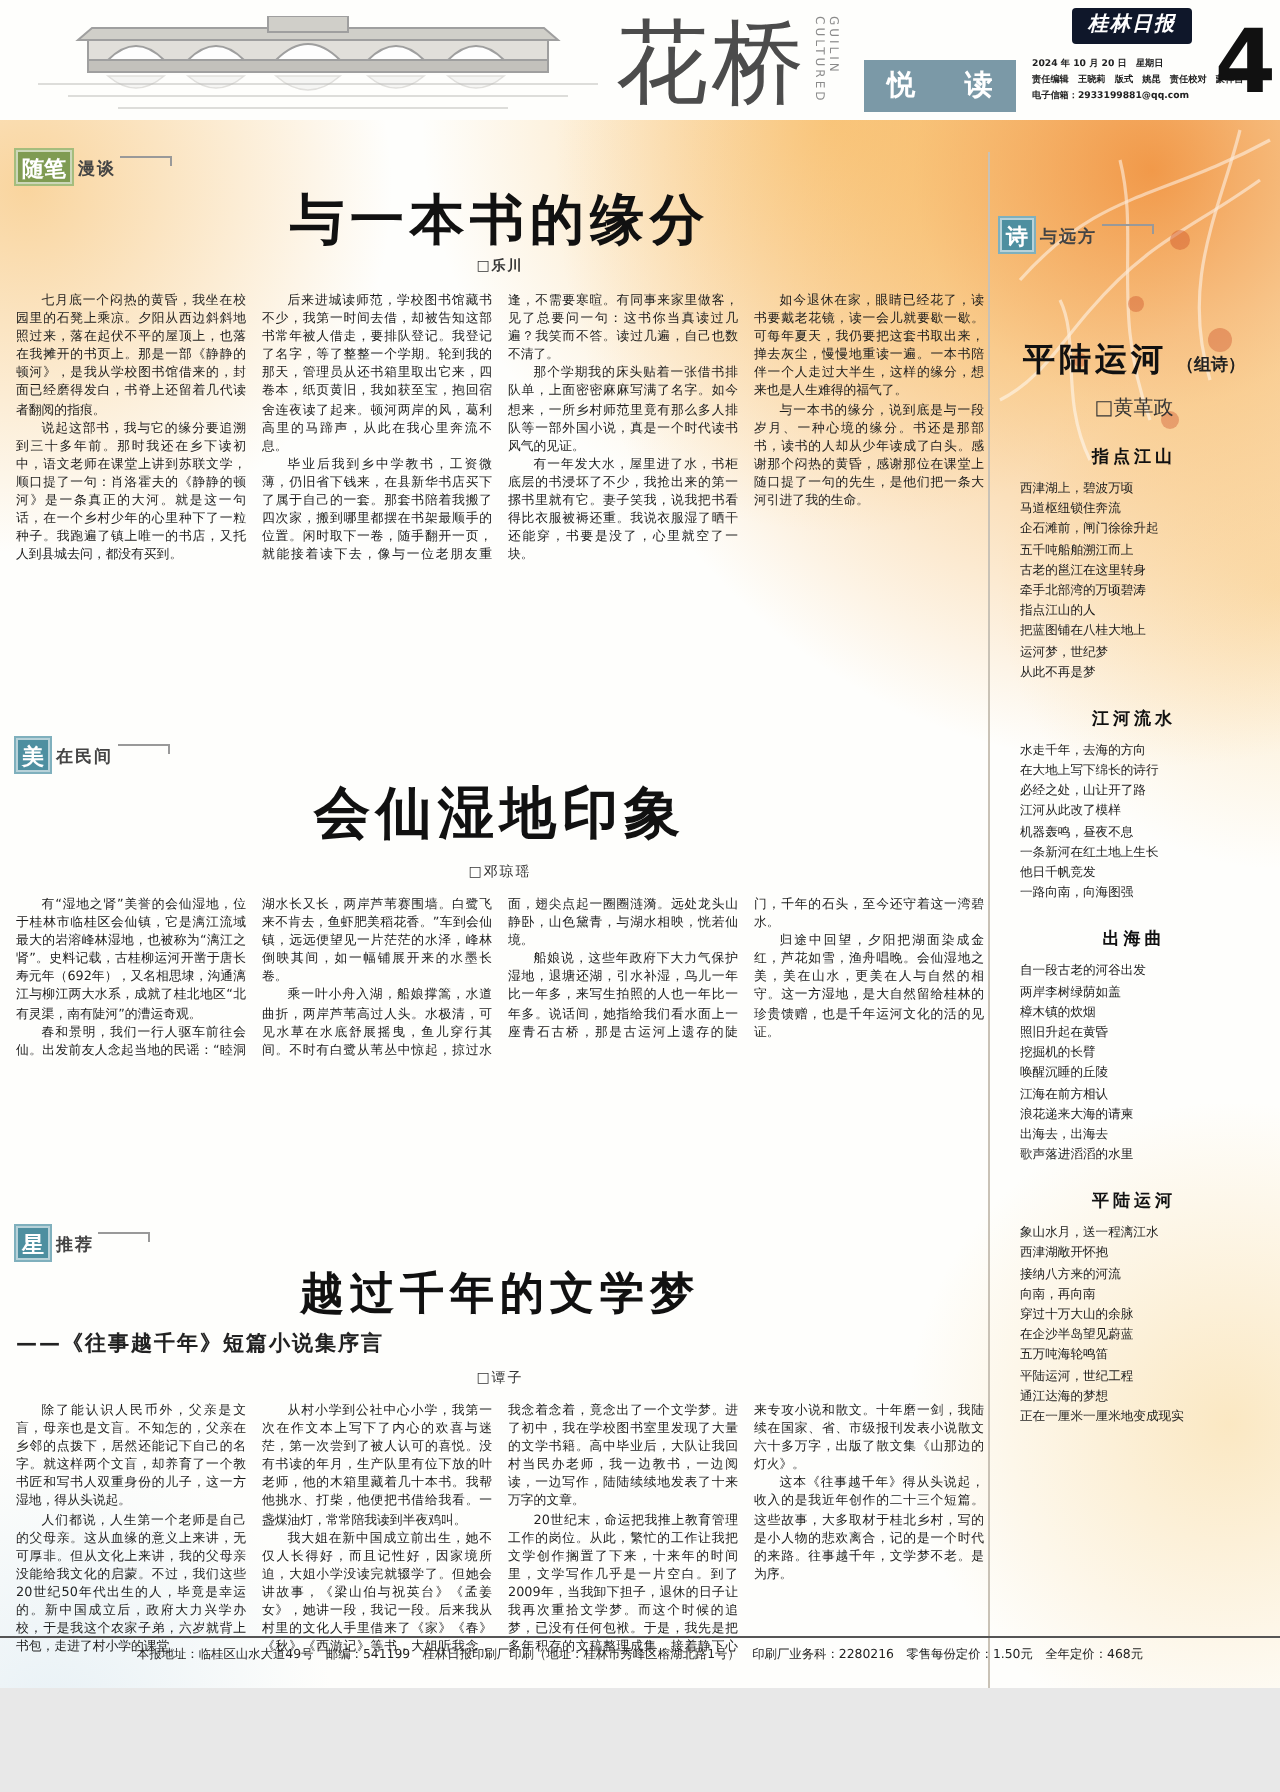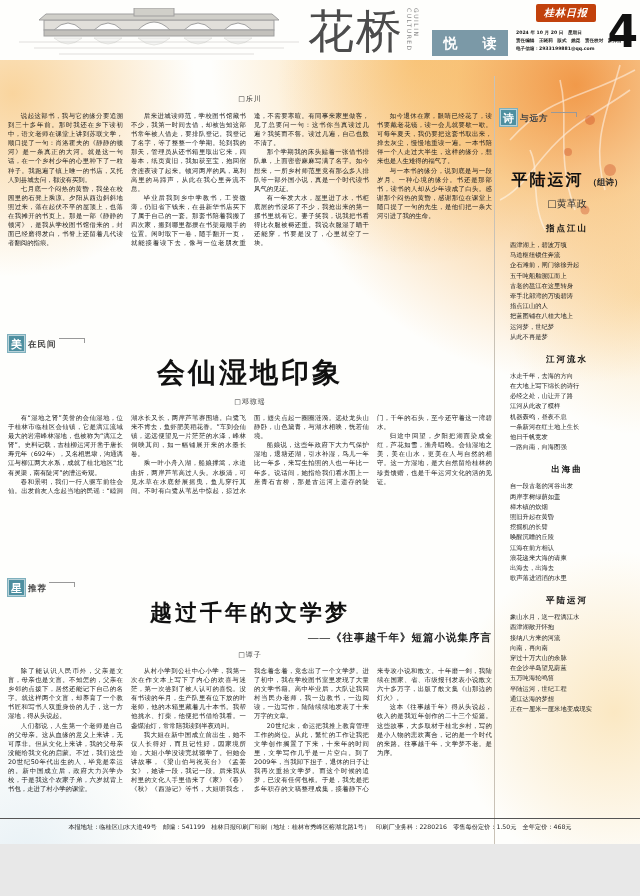--- a/index.html
+++ b/index.html
@@ -36,21 +36,21 @@
     margin:6px 0 0 2px; height:52px;
   }
   .read-box {
     position:absolute; left:432px; top:30px; width:76px; height:26px;
     background:#7b99a7; color:#fff; font-size:14px; font-weight:bold;
     letter-spacing:10px; text-align:center; line-height:26px; padding-left:10px;
   }
   .pub-info { position:absolute; left:516px; top:29px; width:118px; font-size:4.6px; line-height:8px; color:#222; font-weight:bold; }
   .pub-info .row { white-space:nowrap; overflow:hidden; }
   .paper-logo {
-    position:absolute; right:44px; top:4px; width:60px; height:18px; background:#c2410c;
+    position:absolute; right:44px; top:4px; width:60px; height:18px; background:#0f172a;
     color:#fff; text-align:center; line-height:18px; font-size:10px; font-weight:bold;
     font-style:italic; border-radius:2px; letter-spacing:1px;
   }
   .page-number { position:absolute; right:2px; top:2px; font-size:44px; font-weight:900; line-height:60px; color:#111; }
 
   
   .content { position:absolute; left:0; top:72px; width:640px; height:794px; z-index:2; }
   .main-col { position:absolute; left:8px; top:0; width:484px; height:794px; }
   .side-col { position:absolute; left:500px; top:0; width:134px; height:794px; }
   .v-rule { position:absolute; left:494px; top:4px; width:1px; height:786px; background:#c9c2b6; }
@@ -62,21 +62,21 @@
     text-align:center; line-height:17px; border:1px solid rgba(255,255,255,.6);
     box-shadow:0 0 0 1px #9ab; 
   }
   .badge-box.teal { background:#4e8fa0; box-shadow:0 0 0 1px #7fb0bd; }
   .badge-box.green{ background:#7f9b52; box-shadow:0 0 0 1px #a5bd7d; }
   .badge-rest { font-size:8.5px; font-weight:bold; color:#444; margin:0 0 1px 3px; letter-spacing:1px; }
   .badge-tick { width:26px; height:5px; border-top:1px solid #999; border-right:1px solid #999; margin:0 0 9px 2px; }
 
   
   .a-title { text-align:center; font-weight:900; color:#111; letter-spacing:3px; font-family:"DejaVu Sans","Liberation Sans",sans-serif; }
-  .a-sub   { text-align:right; font-weight:bold; color:#222;font-family:Liberation Serif, serif; }
+  .a-sub   { text-align:left; font-weight:bold; color:#222; }
   .a-author{ text-align:center; font-size:7px; color:#333; letter-spacing:1px; }
 
   
   .cols {
     column-gap:8px; column-fill:balance; overflow:hidden;
     font-size:6.4px; line-height:1.42; text-align:justify; color:#1c1c1c;
   }
   .cols p { text-indent:2em; margin:0; }
   .cols4 { column-count:4; }
 
@@ -176,24 +176,30 @@
     <div class="paper-logo">桂林日报</div>
     <div class="page-number">4</div>
   </div>
 
   <div class="content">
     <div class="v-rule"></div>
 
     <div class="main-col">
 
       <div>
-        <div class="a-author" style="margin-top:22px;">□乐川</div>
+        <div class="badge">
+          <span class="badge-box green">随笔</span>
+          <span class="badge-rest">漫谈</span>
+          <span class="badge-tick"></span>
+        </div>
+        <div class="a-title essay-title">与一本书的缘分</div>
+        <div class="a-author" style="margin-top:0;font-weight:bold;">□乐川</div>
         <div class="cols cols4 essay-body">
+            <p>七月底一个闷热的黄昏，我坐在校园里的石凳上乘凉。夕阳从西边斜斜地照过来，落在起伏不平的屋顶上，也落在我摊开的书页上。那是一部《静静的顿河》，是我从学校图书馆借来的，封面已经磨得发白，书脊上还留着几代读者翻阅的指痕。</p>
             <p>说起这部书，我与它的缘分要追溯到三十多年前。那时我还在乡下读初中，语文老师在课堂上讲到苏联文学，顺口提了一句：肖洛霍夫的《静静的顿河》是一条真正的大河。就是这一句话，在一个乡村少年的心里种下了一粒种子。我跑遍了镇上唯一的书店，又托人到县城去问，都没有买到。</p>
-            <p>七月底一个闷热的黄昏，我坐在校园里的石凳上乘凉。夕阳从西边斜斜地照过来，落在起伏不平的屋顶上，也落在我摊开的书页上。那是一部《静静的顿河》，是我从学校图书馆借来的，封面已经磨得发白，书脊上还留着几代读者翻阅的指痕。</p>
             <p>后来进城读师范，学校图书馆藏书不少，我第一时间去借，却被告知这部书常年被人借走，要排队登记。我登记了名字，等了整整一个学期。轮到我的那天，管理员从还书箱里取出它来，四卷本，纸页黄旧，我如获至宝，抱回宿舍连夜读了起来。顿河两岸的风，葛利高里的马蹄声，从此在我心里奔流不息。</p>
             <p>毕业后我到乡中学教书，工资微薄，仍旧省下钱来，在县新华书店买下了属于自己的一套。那套书陪着我搬了四次家，搬到哪里都摆在书架最顺手的位置。闲时取下一卷，随手翻开一页，就能接着读下去，像与一位老朋友重逢，不需要寒暄。有同事来家里做客，见了总要问一句：这书你当真读过几遍？我笑而不答。读过几遍，自己也数不清了。</p>
             <p>那个学期我的床头贴着一张借书排队单，上面密密麻麻写满了名字。如今想来，一所乡村师范里竟有那么多人排队等一部外国小说，真是一个时代读书风气的见证。</p>
             <p>有一年发大水，屋里进了水，书柜底层的书浸坏了不少，我抢出来的第一摞书里就有它。妻子笑我，说我把书看得比衣服被褥还重。我说衣服湿了晒干还能穿，书要是没了，心里就空了一块。</p>
             <p>如今退休在家，眼睛已经花了，读书要戴老花镜，读一会儿就要歇一歇。可每年夏天，我仍要把这套书取出来，掸去灰尘，慢慢地重读一遍。一本书陪伴一个人走过大半生，这样的缘分，想来也是人生难得的福气了。</p>
             <p>与一本书的缘分，说到底是与一段岁月、一种心境的缘分。书还是那部书，读书的人却从少年读成了白头。感谢那个闷热的黄昏，感谢那位在课堂上随口提了一句的先生，是他们把一条大河引进了我的生命。</p>
           </div>
       </div>
 
       <div class="wetland">

